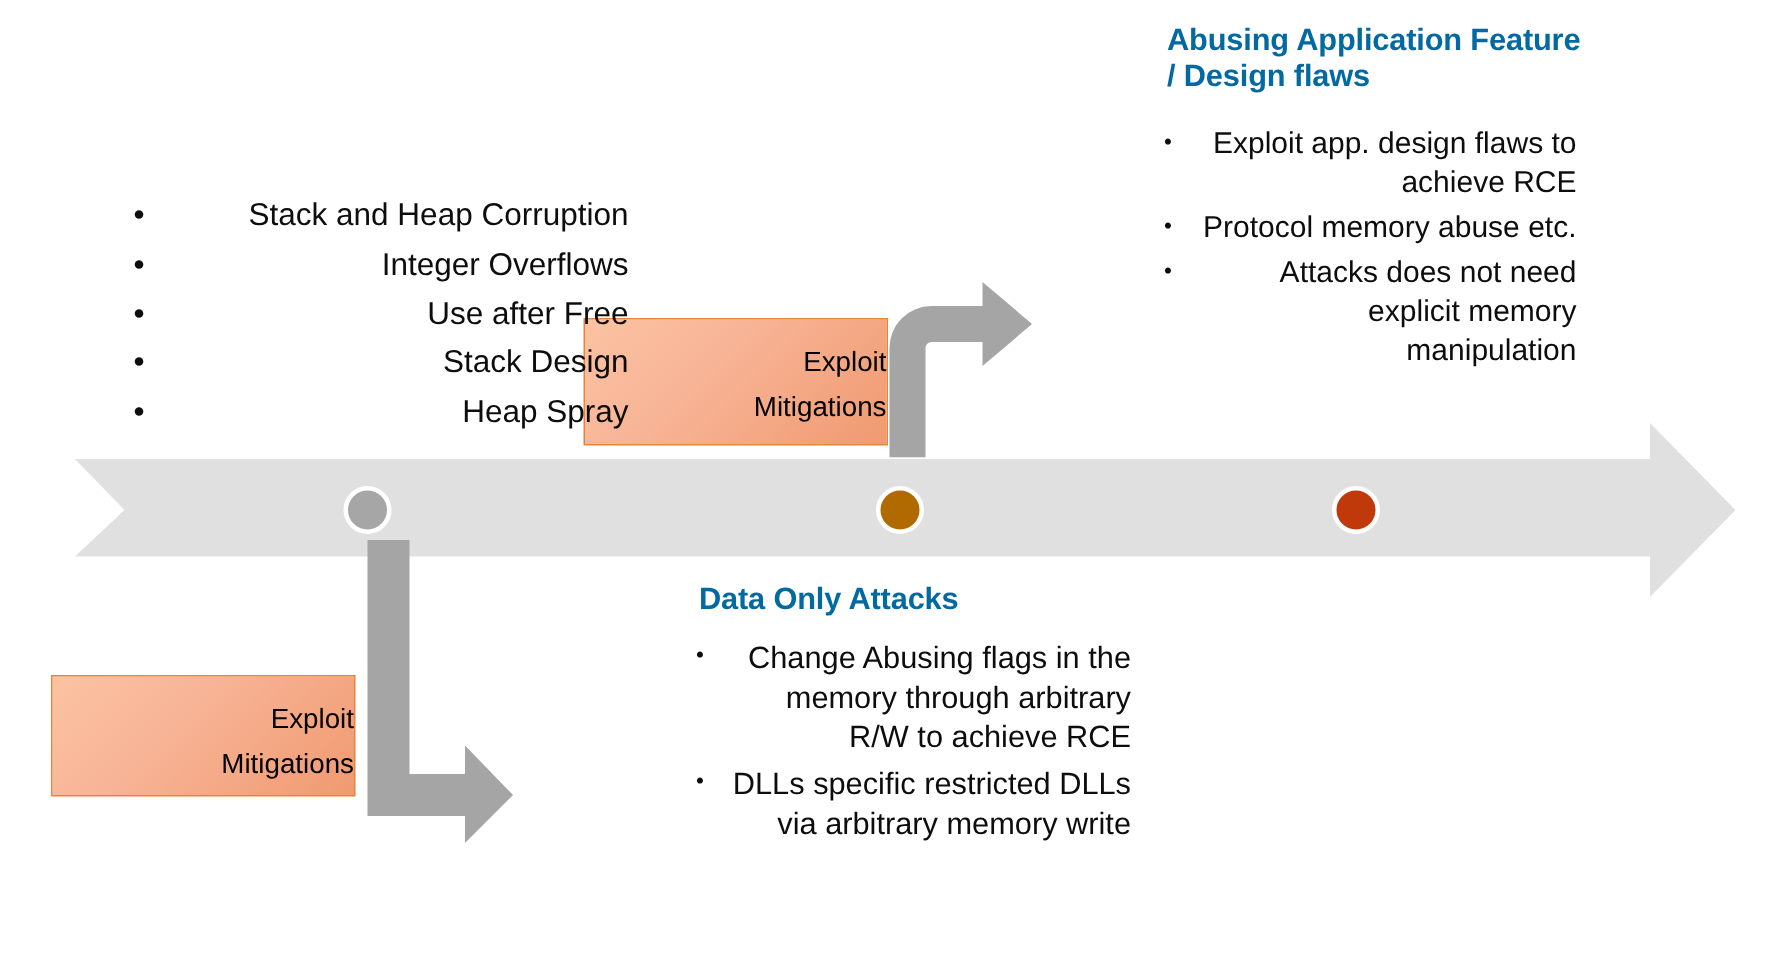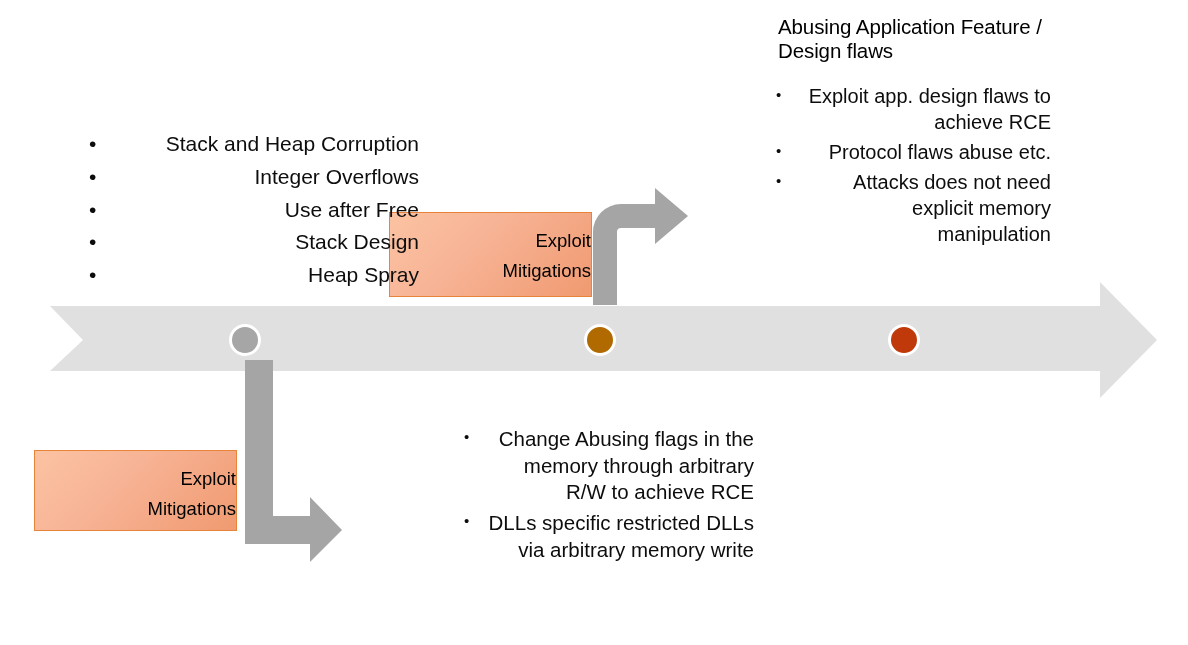--- a/index.html
+++ b/index.html
@@ -15,22 +15,22 @@
     position: relative;
     width: 1188px;
     height: 645px;
     background: #ffffff;
     overflow: hidden;
   }
 
   
   .heading {
     position: absolute;
-    font-weight: normal;
-    color: #000000;
+    font-weight: bold;
+    color: #0369a1;
     line-height: 1.17;
     letter-spacing: -0.1px;
   }
   .bullets {
     position: absolute;
     color: #0d0d0d;
     line-height: 1.30;
   }
   .bullets .bullet-row {
     display: flex;
@@ -174,28 +174,29 @@
   </div>
 
   <div class="heading" id="aaf-heading">Abusing Application Feature / Design flaws</div>
   <div class="bullets" id="aaf-bullets">
     <div class="bullet-row">
       <span class="bullet-dot">•</span>
       <span class="bullet-text">Exploit app. design flaws to achieve RCE</span>
     </div>
     <div class="bullet-row">
       <span class="bullet-dot">•</span>
-      <span class="bullet-text">Protocol flaws abuse etc.</span>
+      <span class="bullet-text">Protocol memory abuse etc.</span>
     </div>
     <div class="bullet-row">
       <span class="bullet-dot">•</span>
       <span class="bullet-text">Attacks does not need explicit memory manipulation</span>
     </div>
   </div>
 
+  <div class="heading" id="doa-heading">Data Only Attacks</div>
   <div class="bullets" id="doa-bullets">
     <div class="bullet-row">
       <span class="bullet-dot">•</span>
       <span class="bullet-text">Change Abusing flags in the memory through arbitrary R/W to achieve RCE</span>
     </div>
     <div class="bullet-row">
       <span class="bullet-dot">•</span>
       <span class="bullet-text">DLLs specific restricted DLLs via arbitrary memory write</span>
     </div>
   </div>

